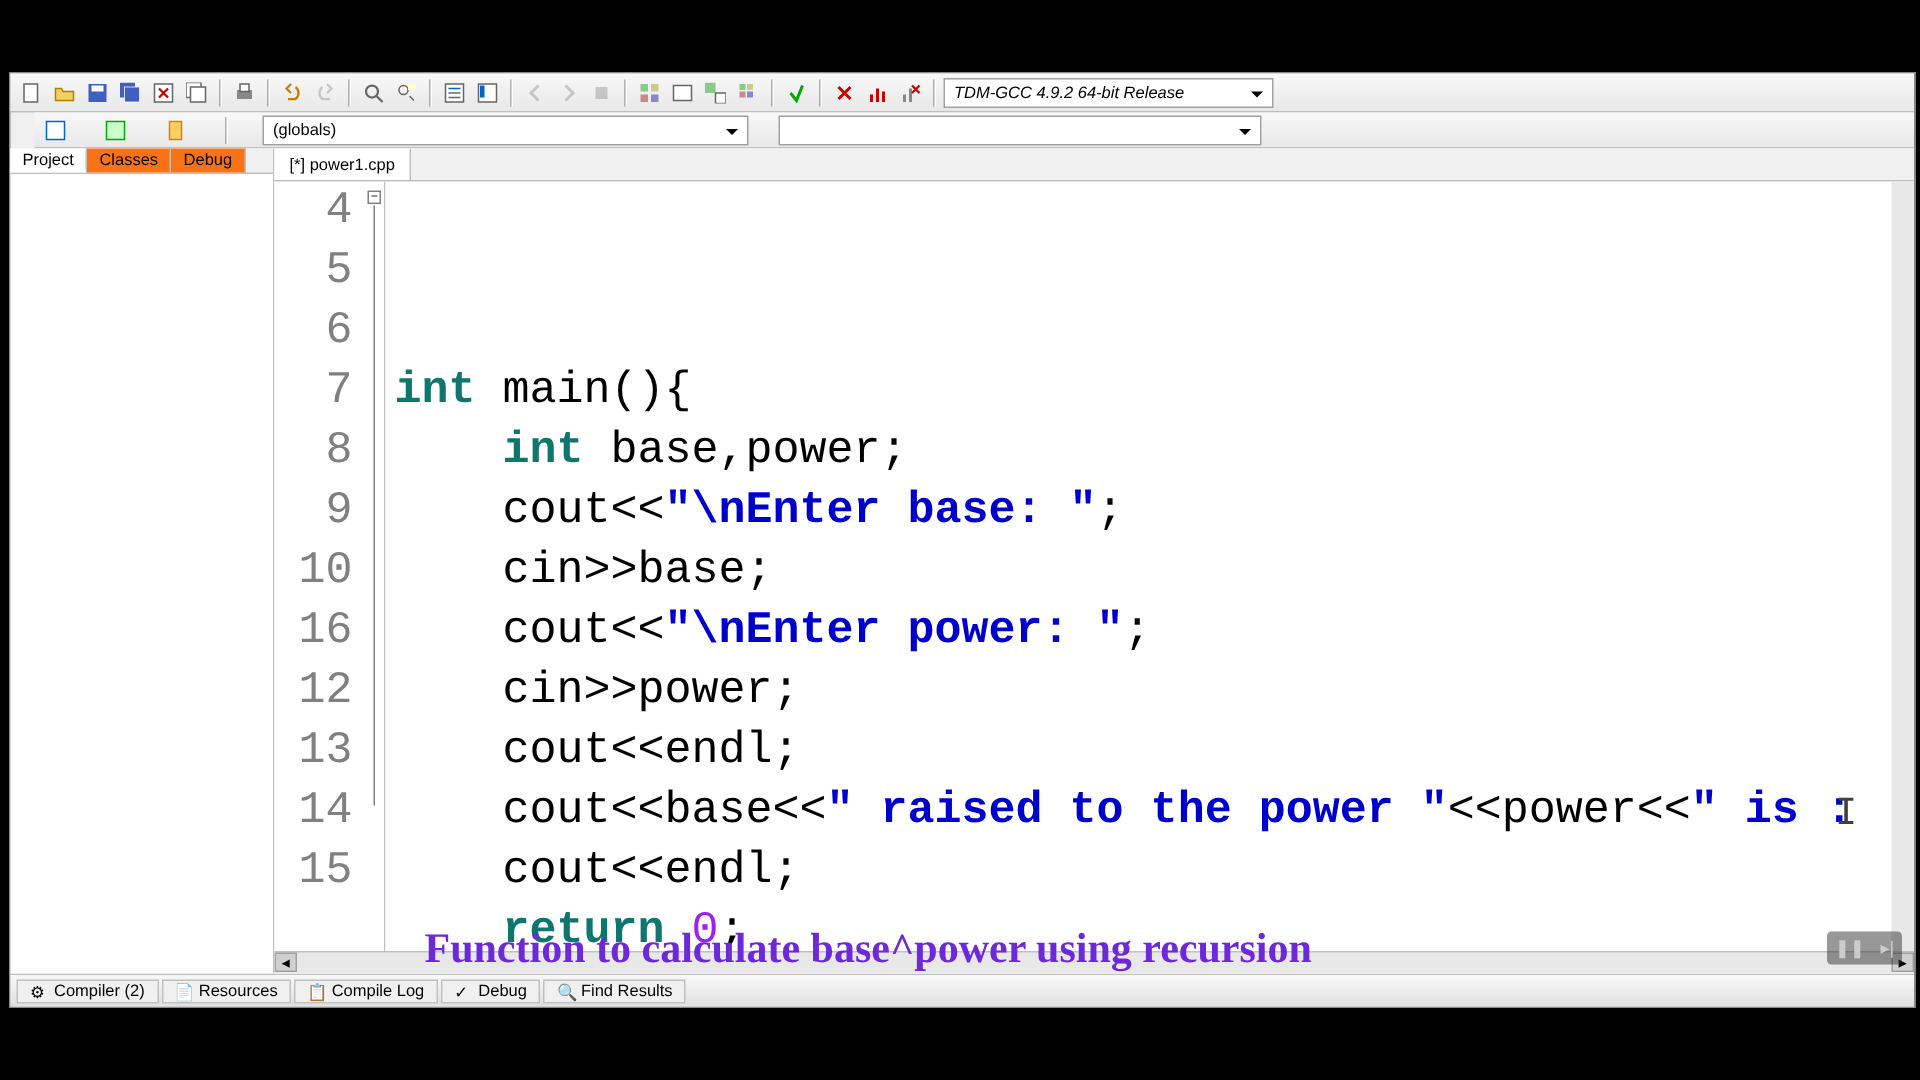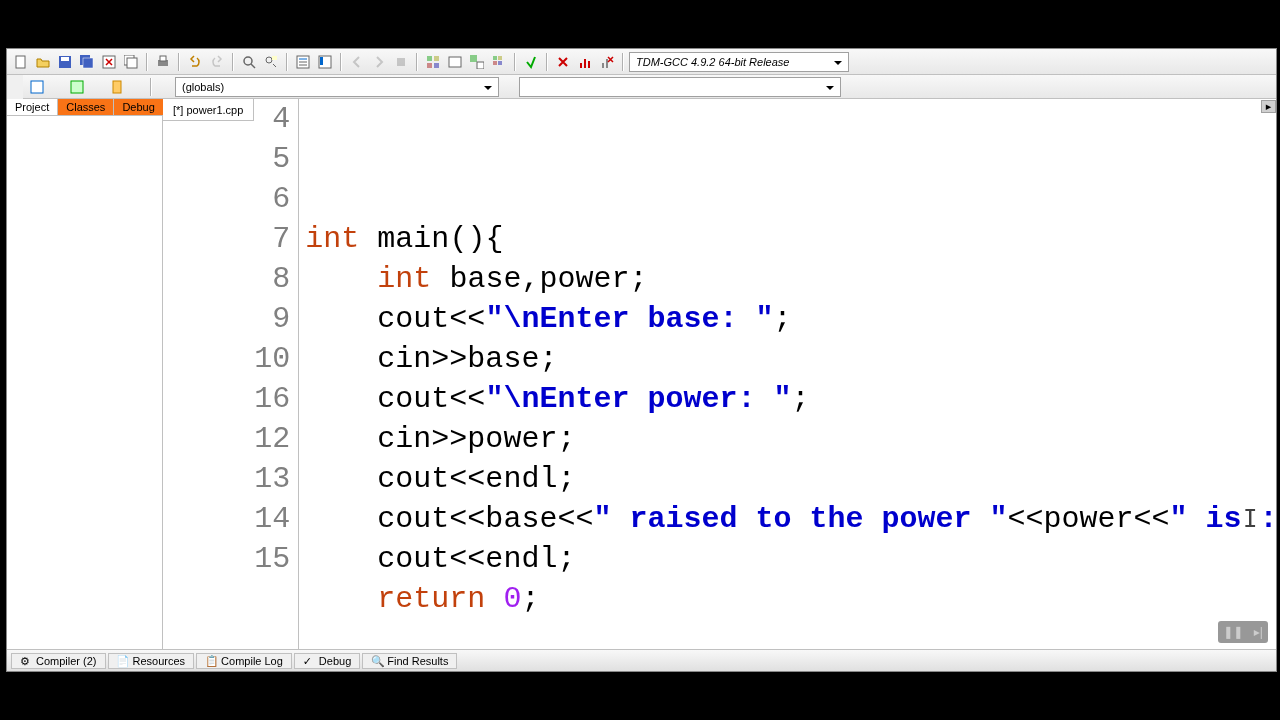--- a/index.html
+++ b/index.html
@@ -7,36 +7,36 @@
 .app { position: absolute; top: 48px; left: 6px; right: 3px; bottom: 48px; background: #f0f0f0; border: 1px solid #888; }
 .toolbar-row { height: 26px; background: linear-gradient(#f8f8f8,#e8e8e8); border-bottom: 1px solid #c0c0c0; display: flex; align-items: center; padding: 0 4px; gap: 2px; font-style: italic; }
 .tb-btn { width: 20px; height: 20px; display: flex; align-items: center; justify-content: center; border: 1px solid transparent; cursor: pointer; }
 .tb-sep { width: 2px; height: 18px; border-left: 1px solid #b0b0b0; border-right: 1px solid #fff; margin: 0 3px; }
 .compiler-select { border: 1px solid #a0a0a0; background: #fff; height: 20px; padding: 0 20px 0 6px; font-size: 11px; display: flex; align-items: center; position: relative; min-width: 220px; cursor: pointer; }
 .compiler-select::after { content: ''; position: absolute; right: 6px; top: 8px; border-left: 4px solid transparent; border-right: 4px solid transparent; border-top: 4px solid #000; }
 .scope-row { height: 24px; background: linear-gradient(#f8f8f8,#e8e8e8); border-bottom: 1px solid #c0c0c0; display: flex; align-items: center; padding: 0 4px; gap: 20px; margin-left: 16px; }
 .scope-select { border: 1px solid #a0a0a0; background: #fff; height: 20px; padding: 0 20px 0 6px; font-size: 11px; display: flex; align-items: center; position: relative; cursor: pointer; }
 .scope-select::after { content: ''; position: absolute; right: 6px; top: 8px; border-left: 4px solid transparent; border-right: 4px solid transparent; border-top: 4px solid #000; }
 .main-area { display: flex; height: calc(100% - 26px - 24px - 22px); }
-.side-panel { width: 156px; background: #fff; border-right: 1px solid #c0c0c0; display: flex; flex-direction: column; }
+.side-panel { width: 176px; background: #fff; border-right: 1px solid #c0c0c0; display: flex; flex-direction: column; }
 .side-tabs { display: flex; border-bottom: 1px solid #c0c0c0; background: #f0f0f0; }
 .side-tab { padding: 2px 8px; border-right: 1px solid #c0c0c0; font-size: 11px; cursor: pointer; background: #f97316; }
 .side-tab.active { background: #fff; }
-.editor-area { flex: 1; display: flex; flex-direction: row; background: #fff; overflow: hidden; }
+.editor-area { flex: 1; display: flex; flex-direction: column; background: #fff; overflow: hidden; }
 .file-tabs { height: 22px; display: flex; background: #f0f0f0; border-bottom: 1px solid #c0c0c0; }
 .file-tab { padding: 2px 10px; border-right: 1px solid #c0c0c0; background: #fff; font-size: 11px; display: flex; align-items: center; cursor: pointer; }
 .code-area { flex: 1; display: flex; font-family: Consolas, 'Courier New', monospace; font-size: 30px; line-height: 40px; overflow: hidden; position: relative; }
 .gutter { width: 60px; text-align: right; padding-right: 8px; color: #808080; background: #fff; user-select: none; }
 .gutter div { height: 40px; }
 .fold-col { width: 14px; background: #fff; border-right: 1px solid #c0c0c0; position: relative; }
 .fold-mark { position: absolute; left: 2px; width: 9px; height: 9px; border: 1px solid #808080; background: #fff; font-size: 8px; line-height: 7px; text-align: center; }
 .fold-line { position: absolute; left: 6px; width: 1px; background: #808080; }
 .code { flex: 1; background: #fff; white-space: pre; position: relative; }
 .code-line { height: 40px; padding-left: 6px; }
-.kw { color: #c2410c; font-weight: normal; }
+.kw { color: #0f766e; font-weight: bold; }
 .str { color: #0000cd; font-weight: bold; }
 .num { color: #a020f0; }
 .caption { position: absolute; left: 100px; bottom: 0px; font-size: 28px; font-weight: bold; color: #6d28d9; font-family: Georgia, serif; }
 .txtcur { position: absolute; right: 38px; font-family: Consolas, monospace; font-size: 24px; color: #404040; }
 .hscroll { height: 15px; background: #e8e8e8; border-top: 1px solid #c0c0c0; position: relative; }
 .hs-arrow { position: absolute; width: 15px; height: 13px; background: #d0d0d0; border: 1px solid #a0a0a0; top: 0; display: flex; align-items: center; justify-content: center; }
 .vscroll { position: absolute; right: 0; top: 0; bottom: 0; width: 15px; background: #e8e8e8; }
 .status-bar { height: 22px; background: linear-gradient(#f8f8f8,#e0e0e0); border-top: 1px solid #c0c0c0; display: flex; align-items: center; padding: 0 4px; gap: 2px; }
 .status-tab { padding: 1px 8px; font-size: 11px; border: 1px solid #c0c0c0; background: #f0f0f0; display: flex; align-items: center; gap: 4px; cursor: pointer; }
 .sicon { width: 12px; height: 12px; display: inline-block; }

